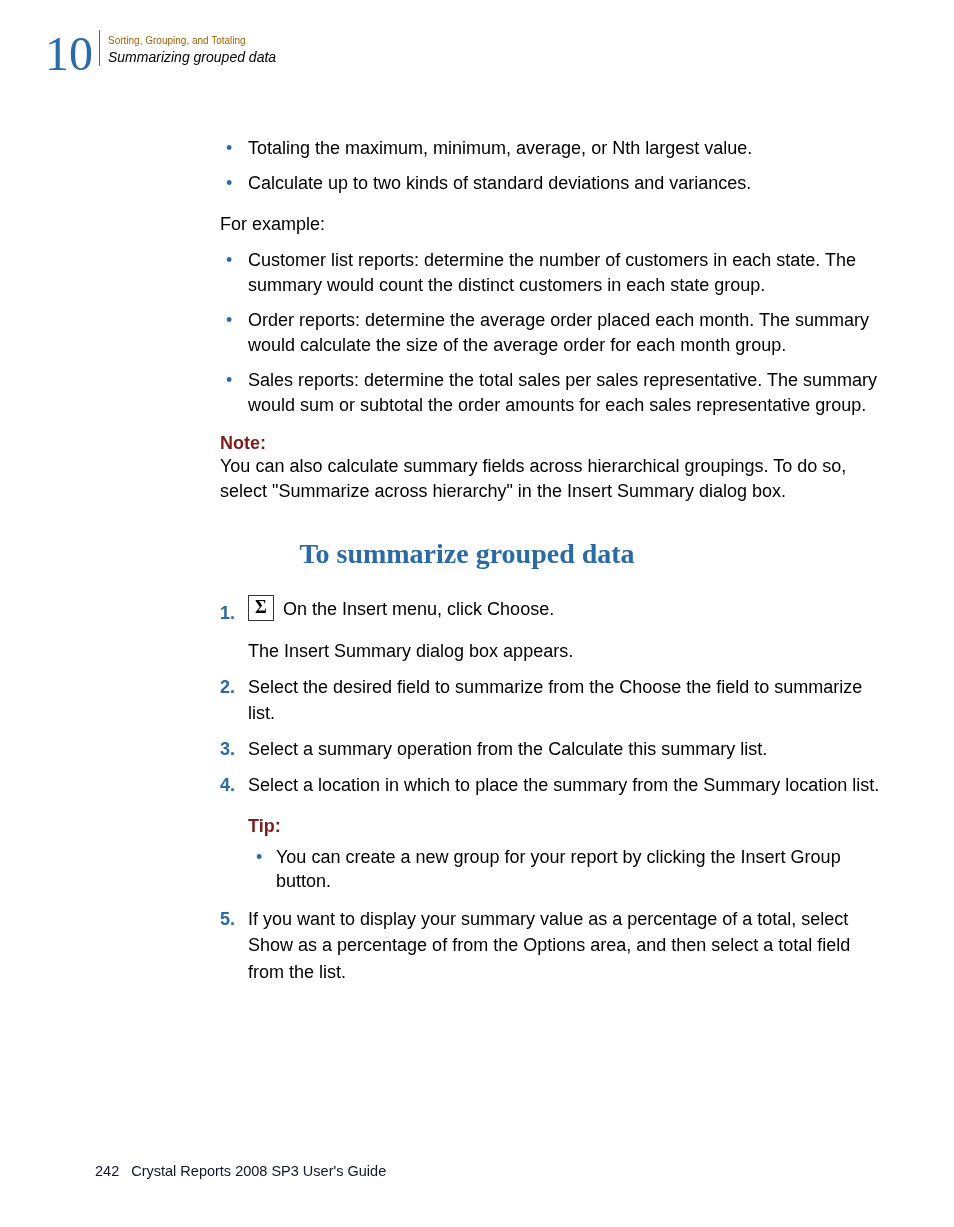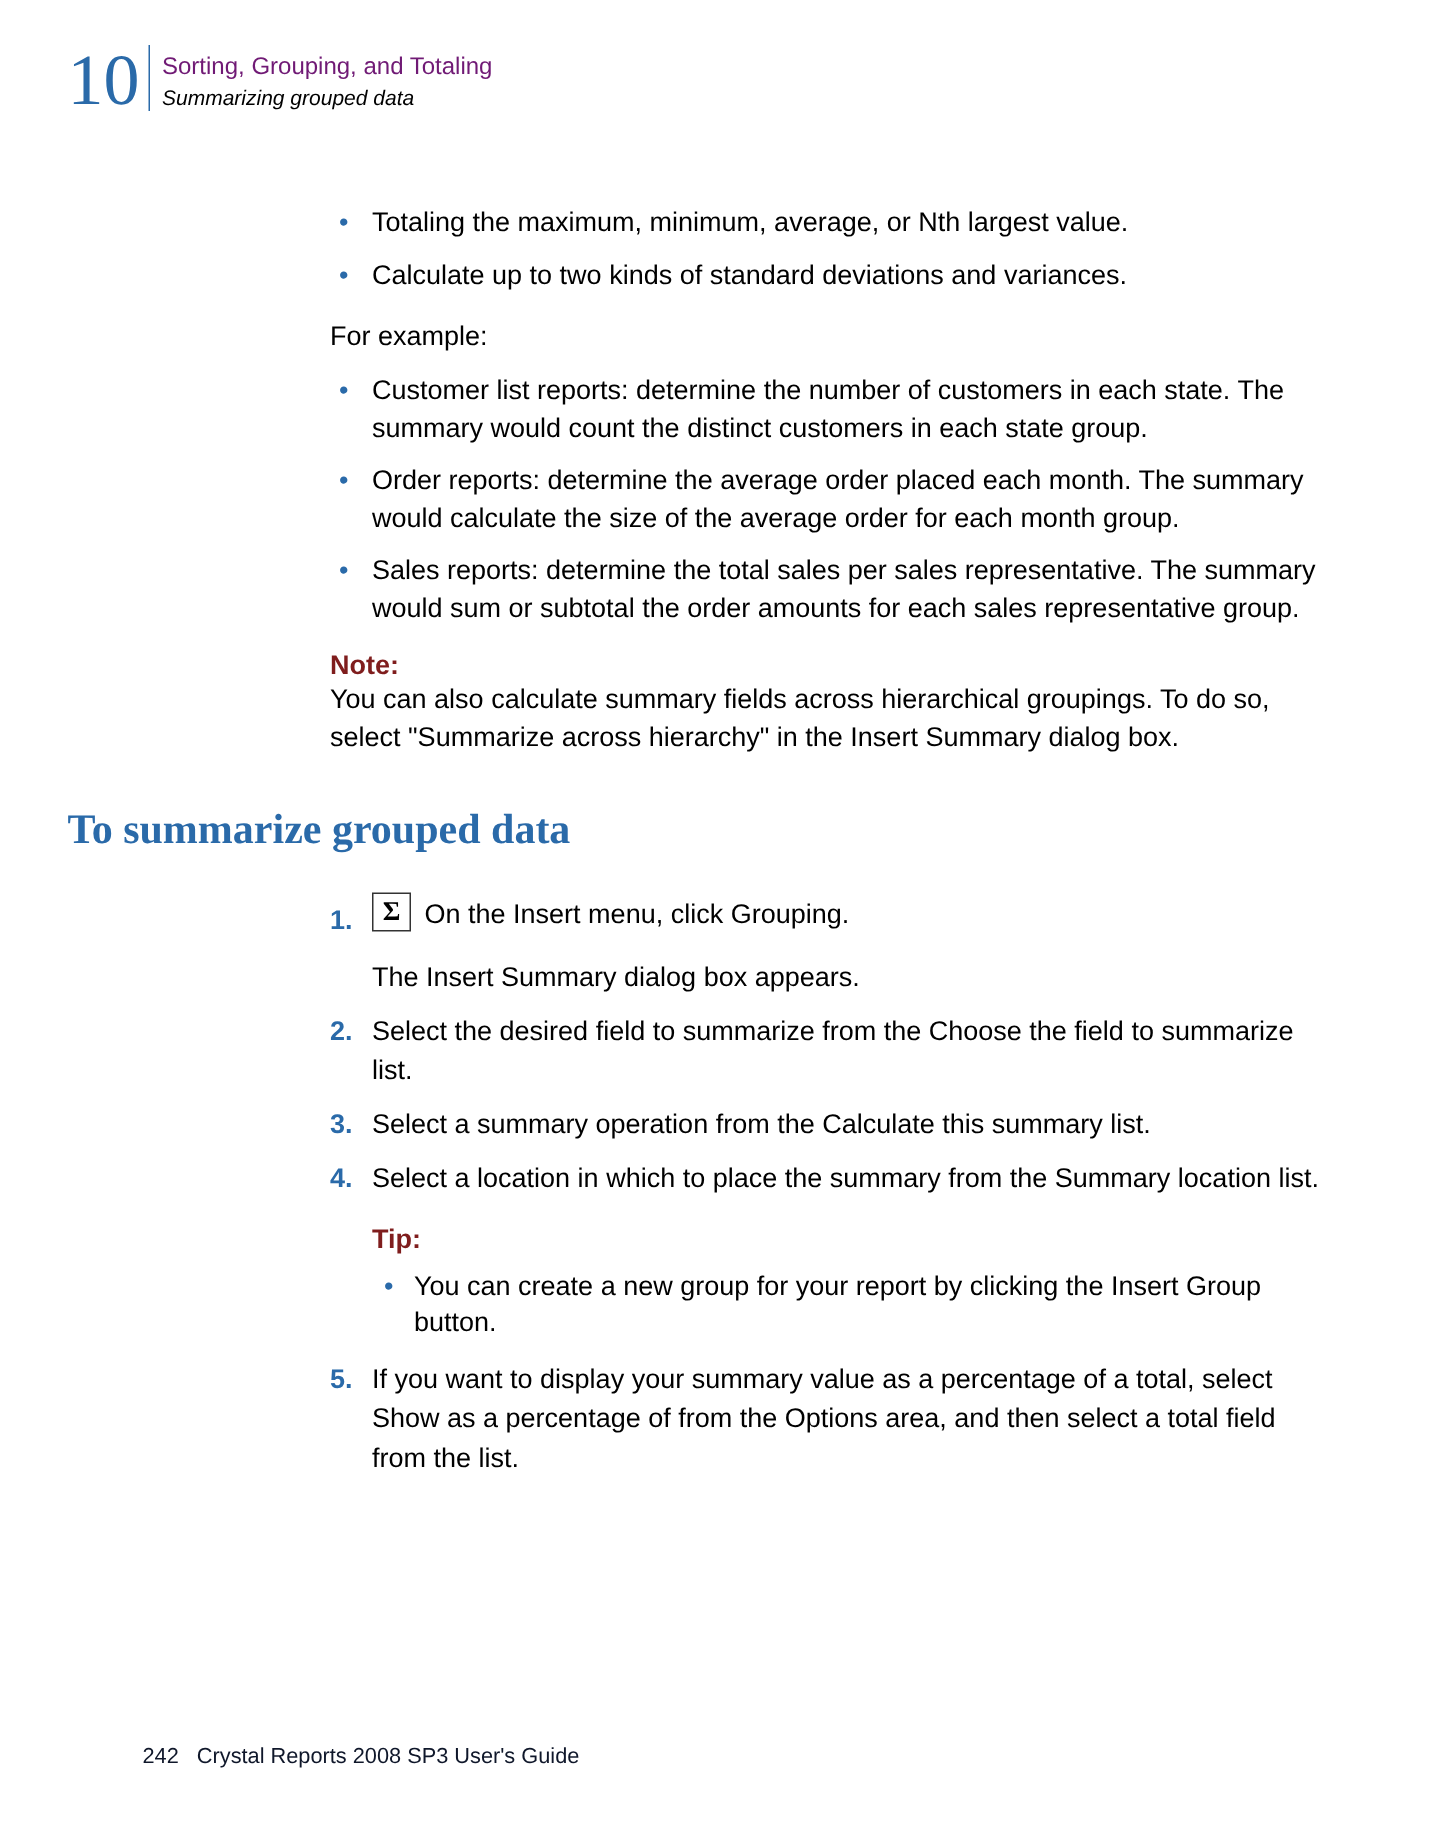--- a/index.html
+++ b/index.html
@@ -29,22 +29,22 @@
     font-size: 48px;
     line-height: 1;
     font-weight: 400;
   }
   .hdrtext {
     border-left: 1.5px solid #2a6aa9;
     padding-left: 8px;
     padding-top: 4px;
   }
   .hdr-top {
-    font-size: 16px;
-    color: #701a75;
+    font-size: 10px;
+    color: #a16207;
     line-height: 1.35;
   }
   .hdr-sub {
     font-size: 14px;
     font-style: italic;
     color: #000;
     line-height: 1.35;
   }
   .content {
     margin-left: 175px;
@@ -84,20 +84,21 @@
     font-size: 18px;
     line-height: 1.38;
     margin-bottom: 22px;
   }
   h2.section {
     font-family: Georgia, 'Times New Roman', serif;
     color: #2a6aa9;
     font-weight: bold;
     font-size: 28px;
     margin: 34px 0 26px -175px;
+    text-align: center;
   }
   ol.steps {
     list-style: none;
     margin: 0;
     padding: 0;
     counter-reset: step;
   }
   ol.steps > li {
     position: relative;
     padding-left: 28px;
@@ -199,21 +200,21 @@
     </ul>
 
     <div class="note-label">Note:</div>
     <div class="note-body">You can also calculate summary fields across hierarchical groupings. To do so, select "Summarize across hierarchy" in the Insert Summary dialog box.</div>
 
     <h2 class="section">To summarize grouped data</h2>
 
     <ol class="steps">
 
       <li class="iconstep">
-        <span class="sigma">Σ</span><span> On the </span><b>Insert</b><span> menu, click </span><b>Grouping</b><span>.</span>
+        <span class="sigma">Σ</span><span> On the </span><b>Insert</b><span> menu, click </span><b>Choose</b><span>.</span>
         <div class="step-sub">The Insert Summary dialog box appears.</div>
       </li>
 
       <li>
         <span>Select the desired field to summarize from the </span><b>Choose the field to summarize</b><span> list.</span>
       </li>
 
       <li>
         <span>Select a summary operation from the </span><b>Calculate this summary</b><span> list.</span>
       </li>

